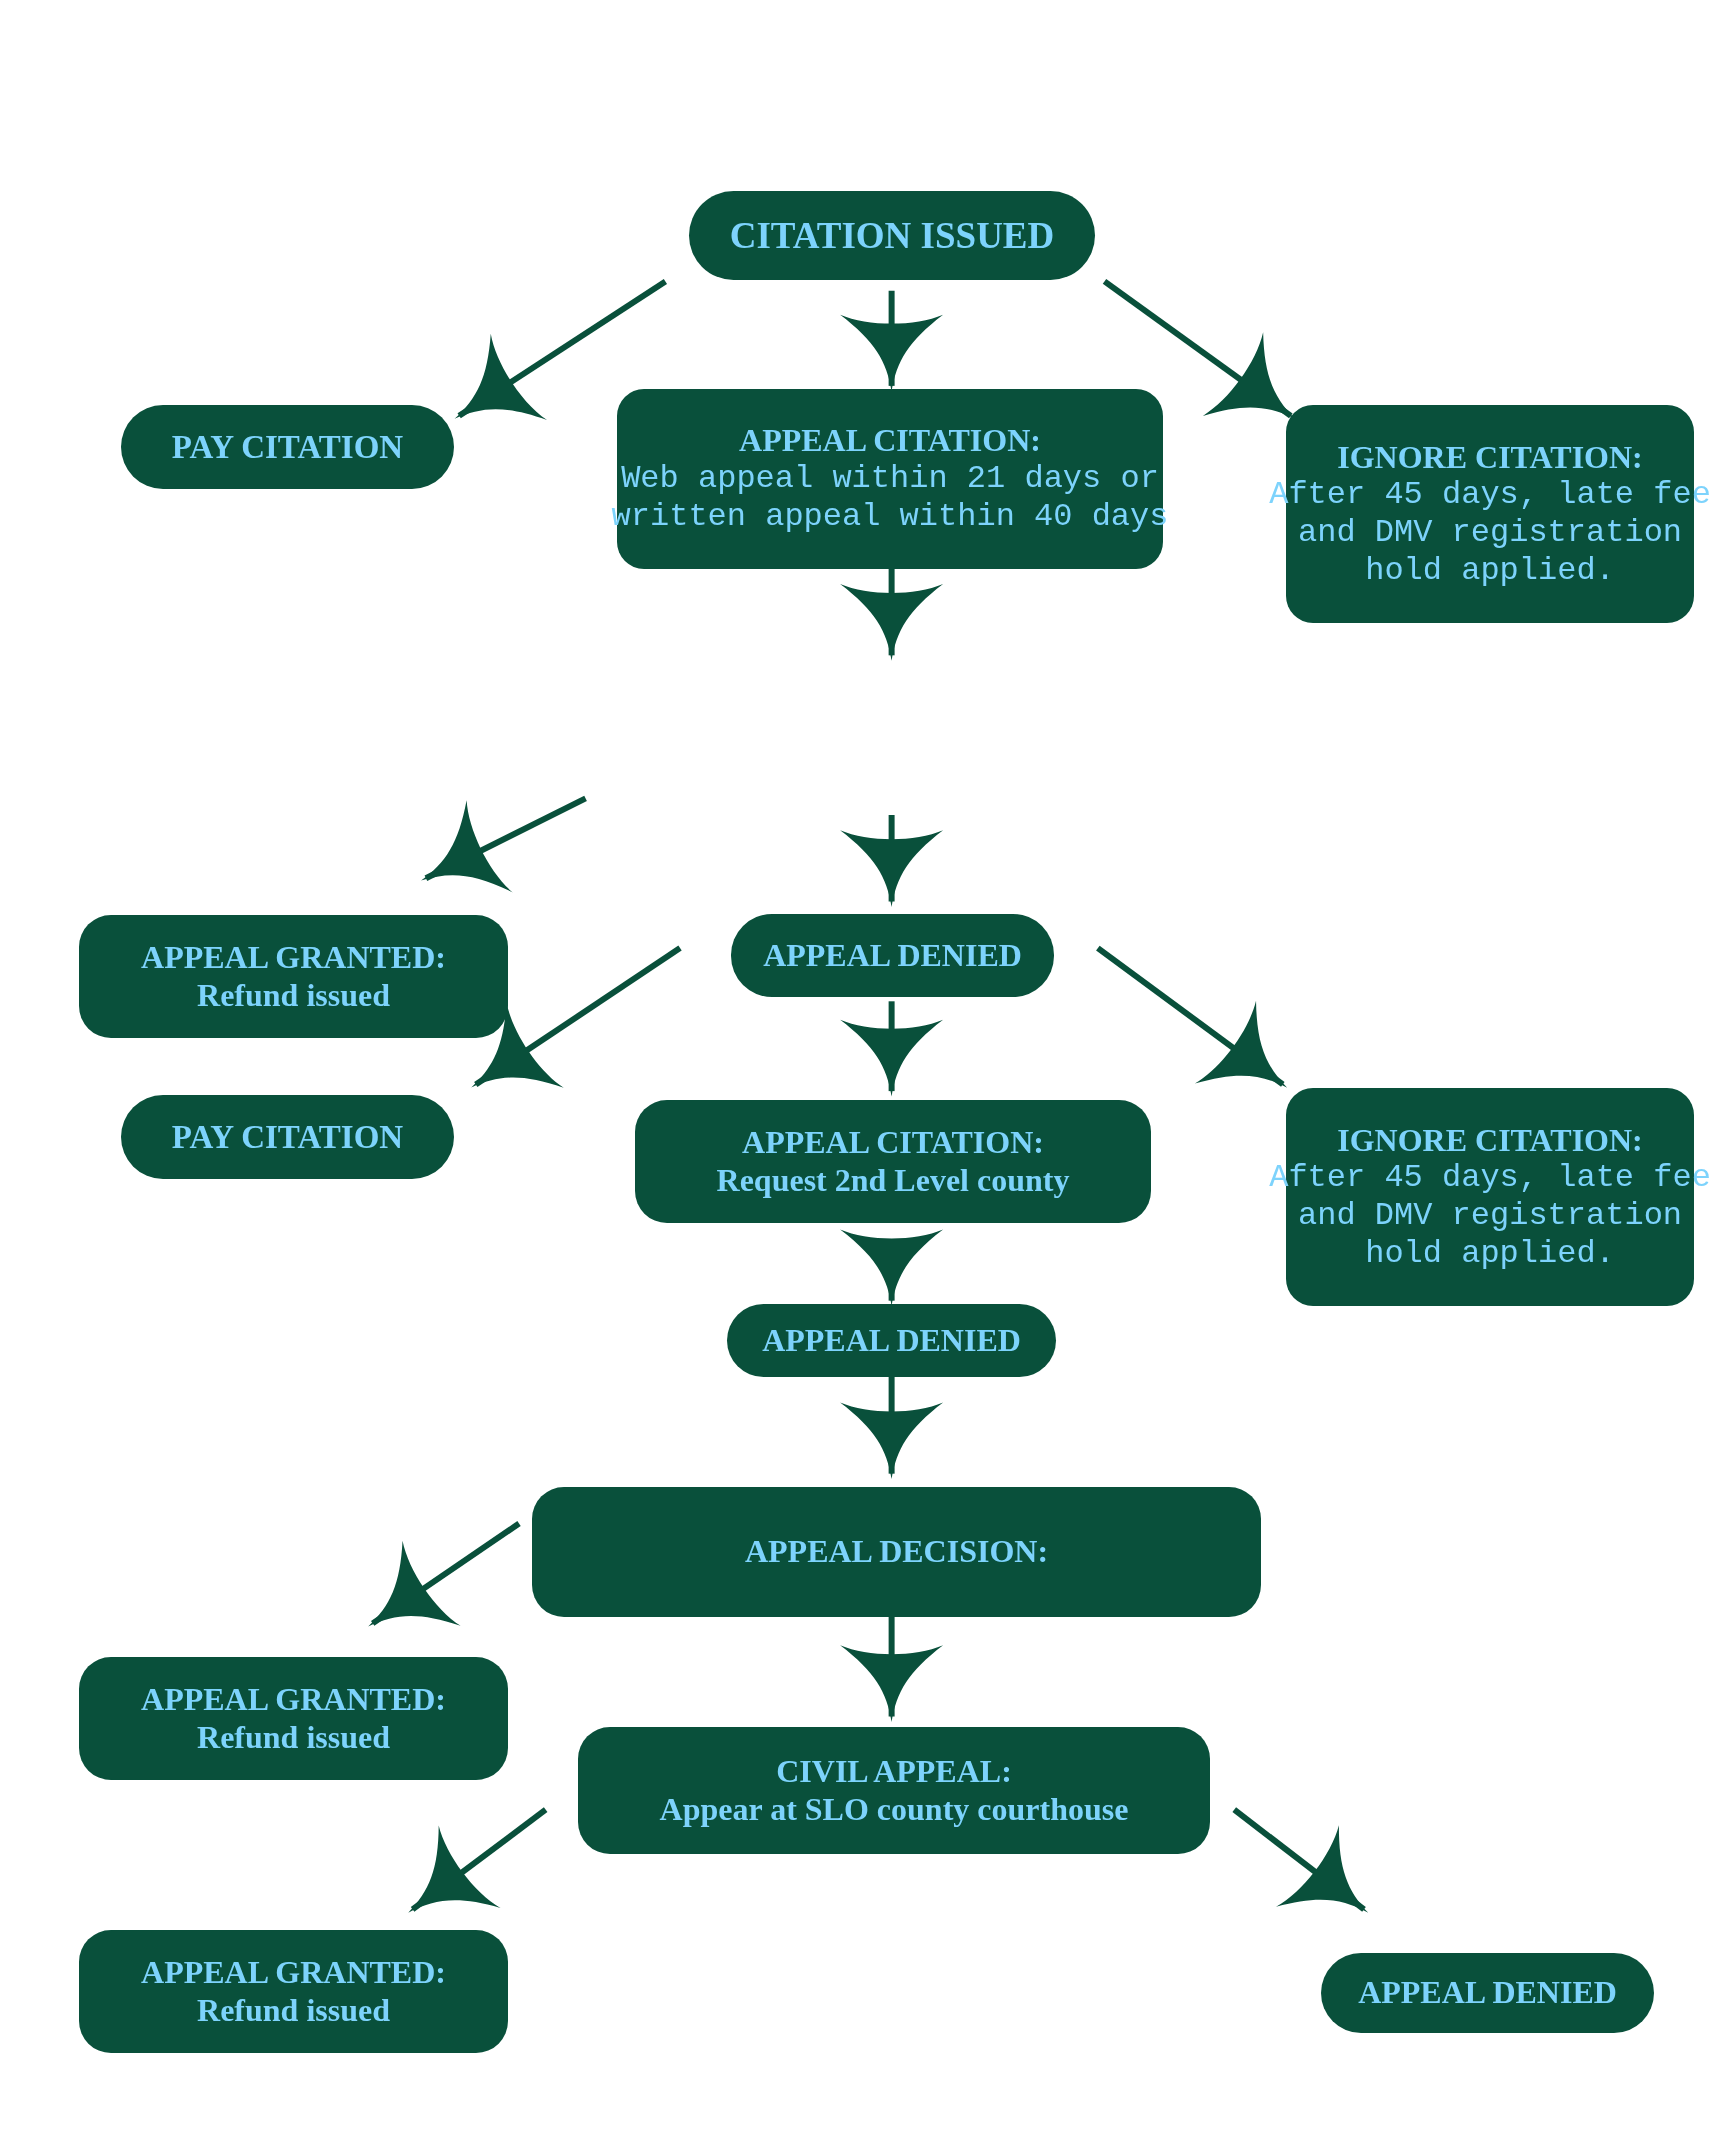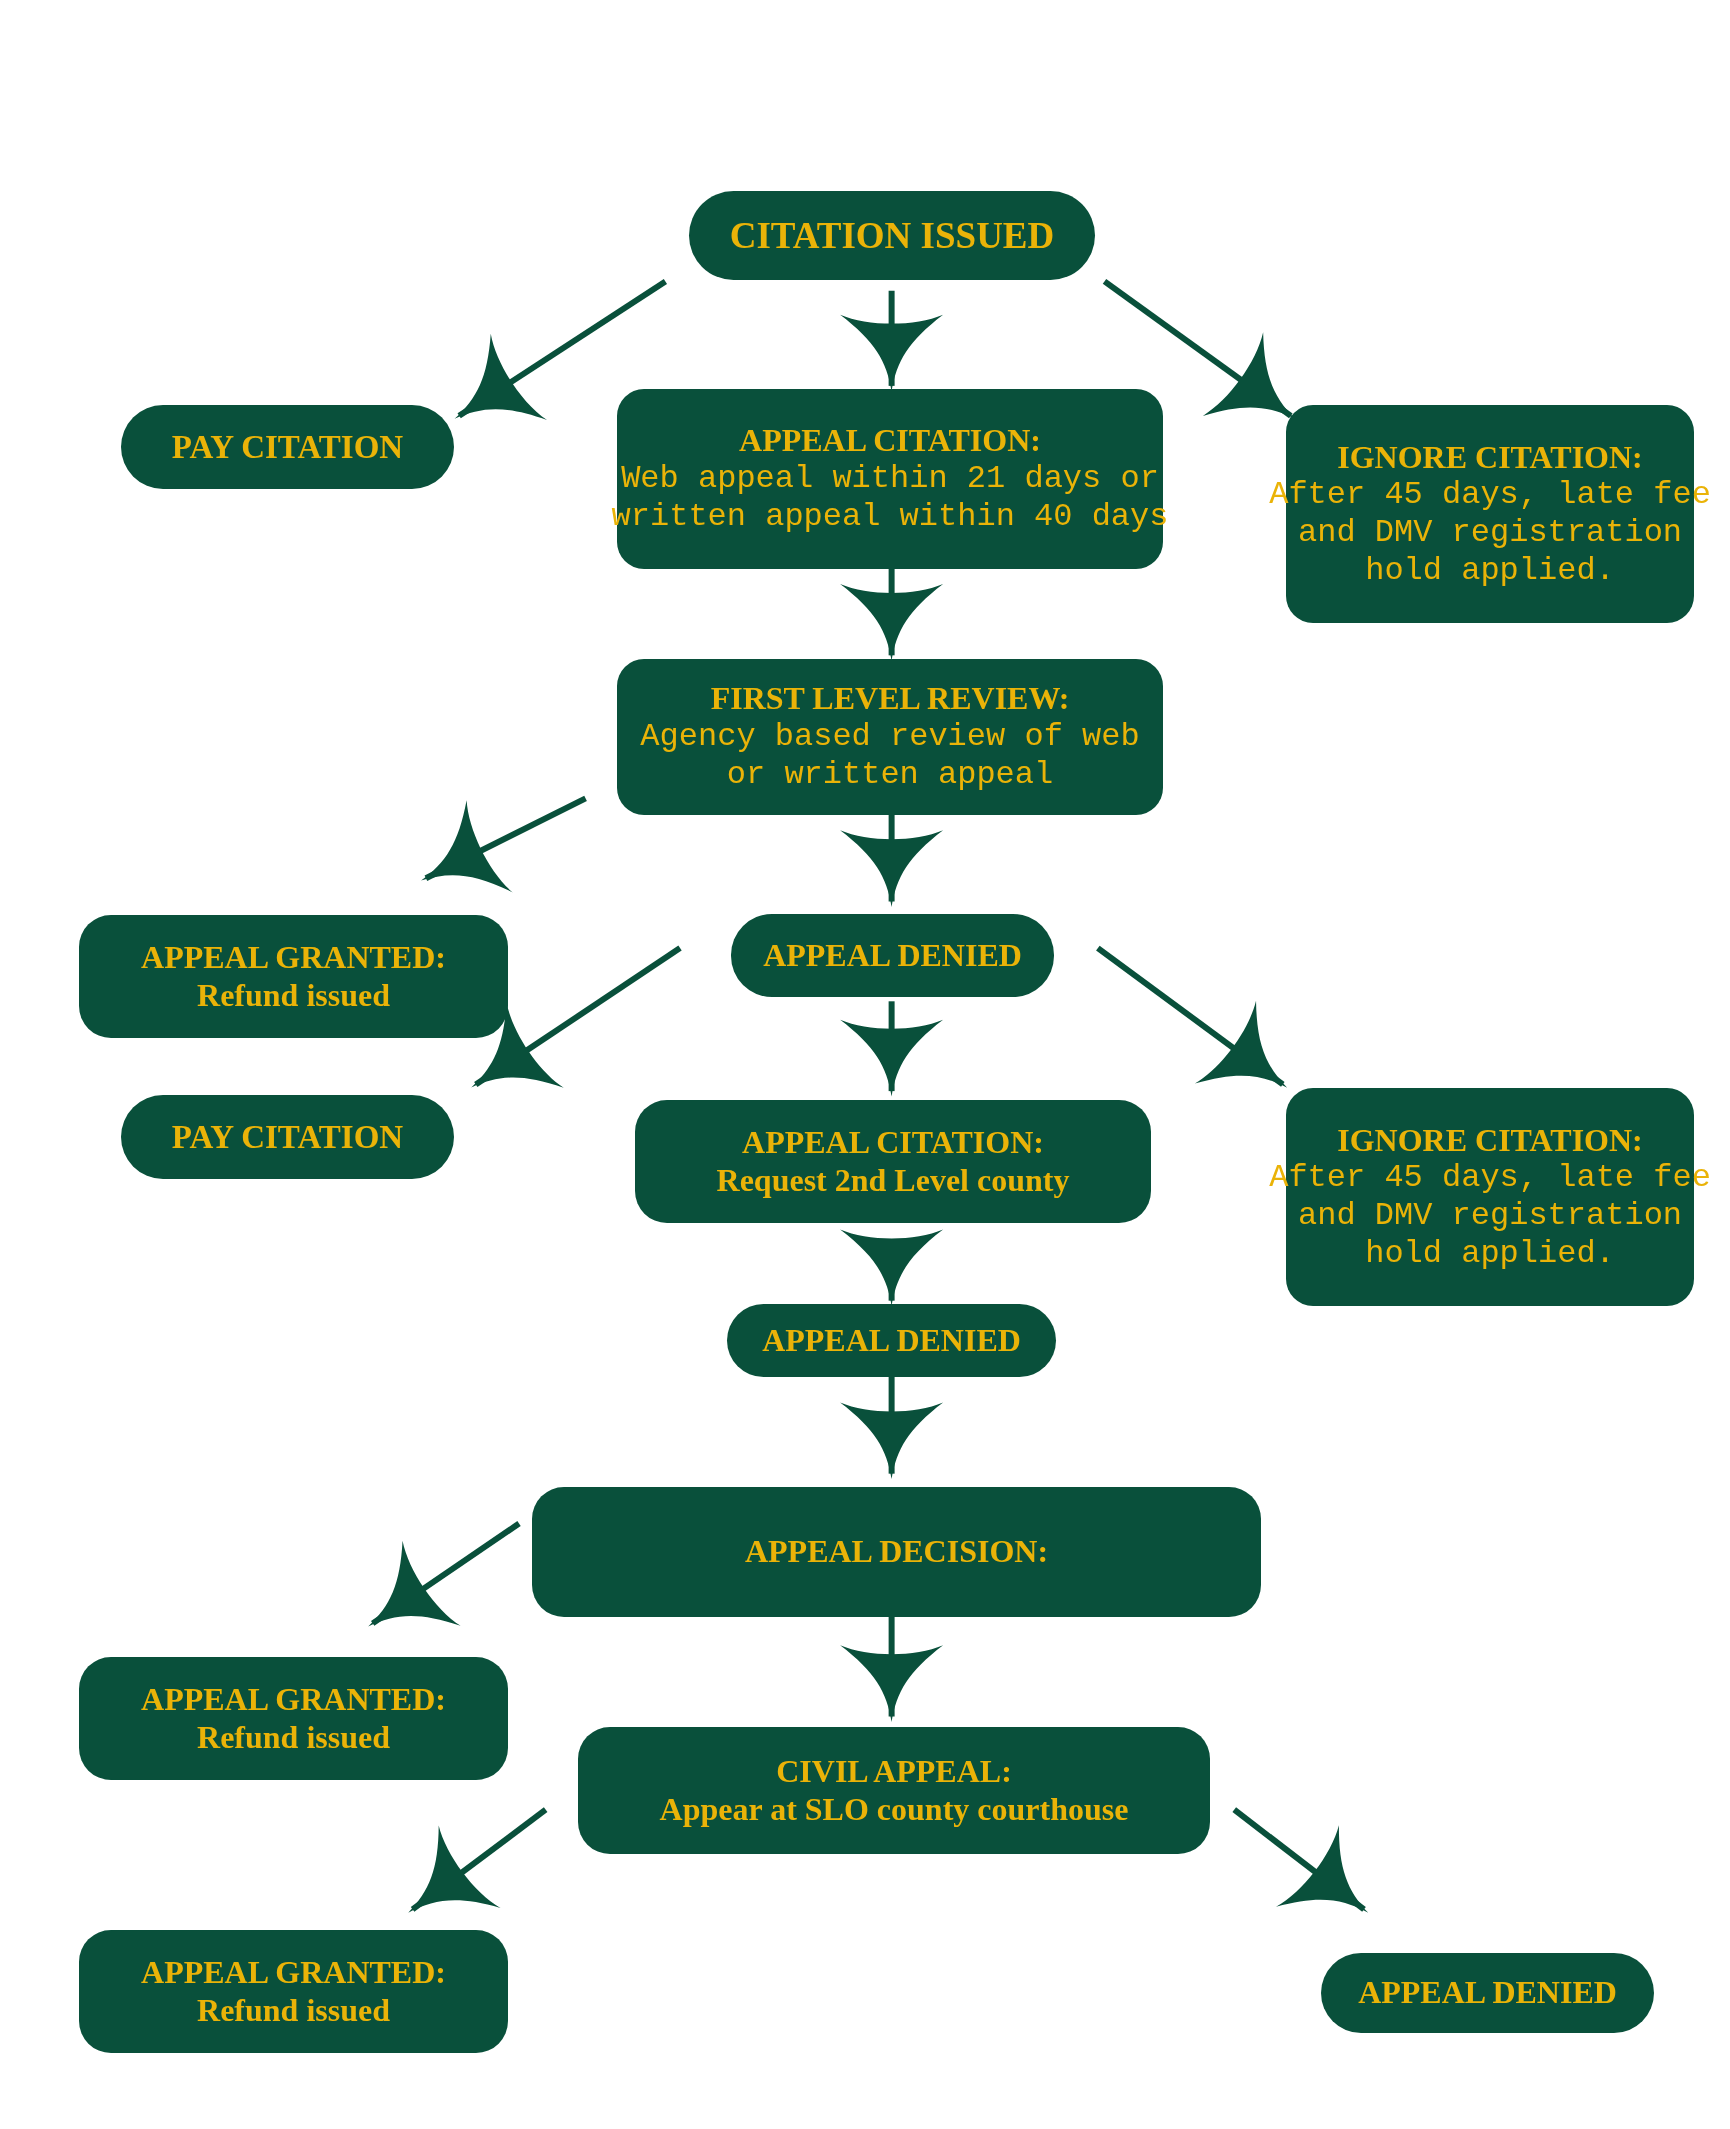--- a/index.html
+++ b/index.html
@@ -20,21 +20,21 @@
     left: 0;
     top: 0;
     width: 1730px;
     height: 2129px;
     pointer-events: none;
   }
   .node {
     position: absolute;
     box-sizing: border-box;
     background: #09503b;
-    color: #eab308;
+    color: #7dd3fc;
     display: flex;
     flex-direction: column;
     align-items: center;
     justify-content: center;
     text-align: center;
     line-height: 1.18;
     z-index: 2;
   }
   .node .ln {
     display: block;
@@ -100,25 +100,20 @@
     <span class="ln r">written appeal within 40 days</span>
   </div>
 
   <div class="node" style="left:1286px; top:405px; width:408px; height:218px; border-radius:27px; font-size:32px;">
     <span class="ln b">IGNORE CITATION:</span>
     <span class="ln r">After 45 days, late fee</span>
     <span class="ln r">and DMV registration</span>
     <span class="ln r">hold applied.</span>
   </div>
 
-  <div class="node" style="left:617px; top:659px; width:546px; height:156px; border-radius:27px; font-size:32px;">
-    <span class="ln b">FIRST LEVEL REVIEW:</span>
-    <span class="ln r">Agency based review of web</span>
-    <span class="ln r">or written appeal</span>
-  </div>
 
   <div class="node" style="left:79px; top:915px; width:429px; height:123px; border-radius:32px; font-size:32px;">
     <span class="ln b">APPEAL GRANTED:</span>
     <span class="ln b">Refund issued</span>
   </div>
 
   <div class="node" style="left:731px; top:914px; width:323px; height:83px; border-radius:41px; font-size:32px;">
     <span class="ln b">APPEAL DENIED</span>
   </div>
 

